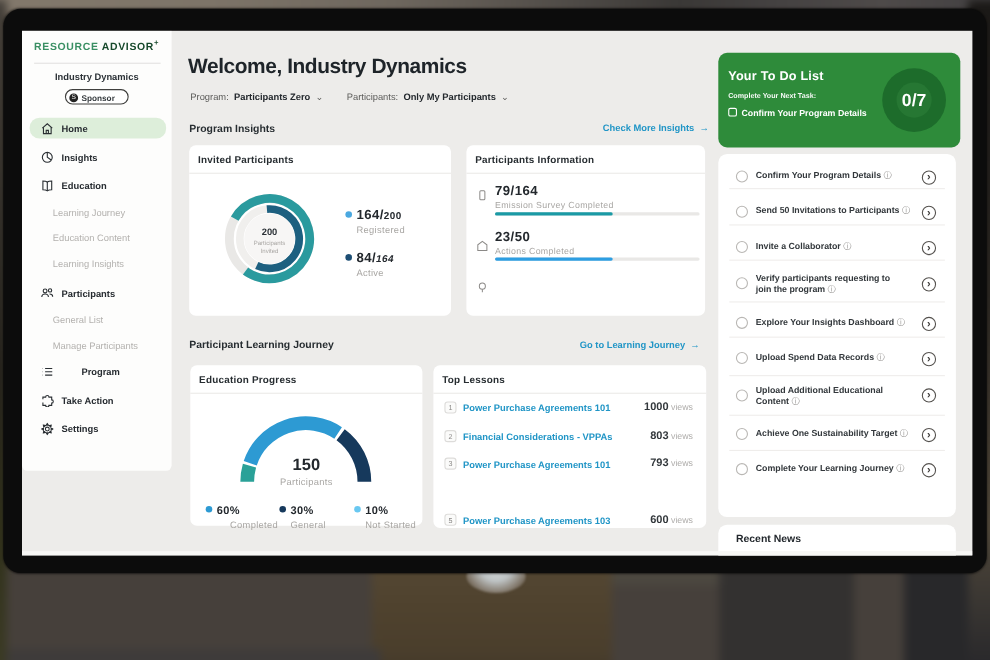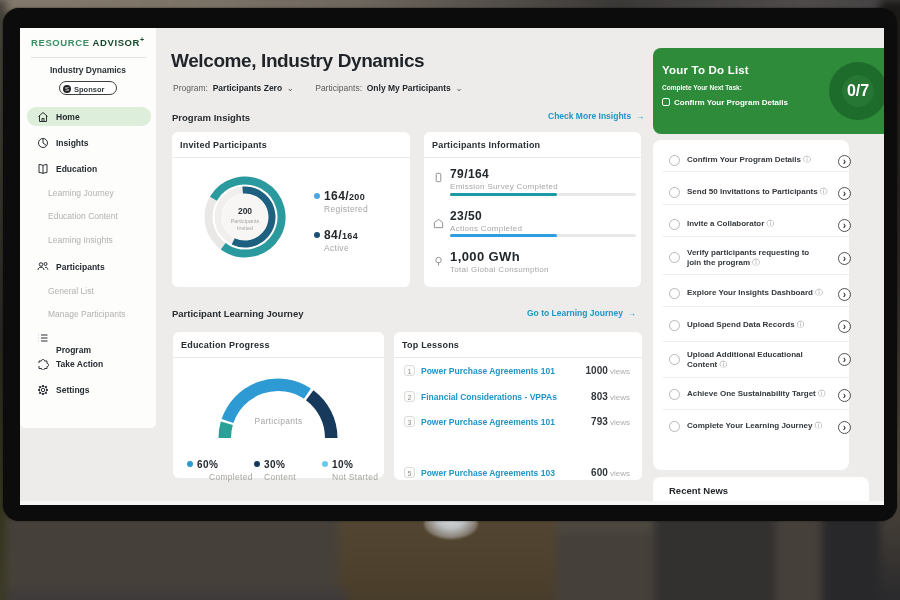--- a/index.html
+++ b/index.html
@@ -69,27 +69,27 @@
 .sublab { font-size:8px; color:#a8a6a3; white-space:nowrap; letter-spacing:.3px; }
 .pbar { position:absolute; left:26px; width:186px; height:3px; border-radius:2px; background:#e9e8e6; }
 .pfill { height:3px; border-radius:2px; }
 
 .tl-row { position:absolute; left:0; width:248px; height:24px; }
 .tl-num { position:absolute; left:10px; top:4px; width:11px; height:11px; border:1px solid #dddcda; border-radius:3px; font-size:6.5px; color:#8b8987; text-align:center; line-height:11px; background:#fbfbfa; }
 .tl-name { position:absolute; left:27px; top:5px; font-size:8.5px; font-weight:bold; color:#2095c6; }
 .tl-views { position:absolute; right:12px; top:4px; font-size:8px; color:#aeacaa; }
 .tl-views b { font-size:10px; color:#33383c; }
 
-#green { position:absolute; left:633px; top:20px; width:247px; height:86px; background:#2e8b3a; border-radius:8px; color:#fff; }
+#green { position:absolute; left:633px; top:20px; width:220px; height:86px; background:#2e8b3a; border-radius:8px; color:#fff; }
 #green .h { position:absolute; left:9px; top:16px; font-size:11.5px; font-weight:bold; letter-spacing:.2px; }
 #green .s { position:absolute; left:9px; top:36px; font-size:6.5px; font-weight:bold; opacity:.95; }
 #green .c { position:absolute; left:9px; top:50px; font-size:8px; font-weight:bold; }
 #green .d { position:absolute; left:9px; top:66px; font-size:8px; font-weight:bold; opacity:.95;margin-top:32px; }
 #ring { position:absolute; right:12px; top:13px; width:60px; height:60px; }
-#todo { position:absolute; left:633px; top:112px; width:196px; height:330px; background:#fff; border-radius:8px; }
+#todo { position:absolute; left:633px; top:112px; width:216px; height:330px; background:#fff; border-radius:8px; }
 .task { position:absolute; left:0; width:216px; }
 .task .cb { position:absolute; left:16px; width:11px; height:11px; border:1.5px solid #b9b7b4; border-radius:50%; background:#fff; }
 .task .txt { position:absolute; left:34px; font-size:8px; font-weight:bold; color:#33383c; line-height:10px; }
 .task .q { color:#8b8987; font-weight:normal; font-size:7.5px; }
 .task .go { position:absolute; left:185px; width:13px; height:13px; border:1.5px solid #55524f; border-radius:50%; color:#3c3a38; font-size:10px; text-align:center; line-height:11px; font-weight:bold; }
 .tdiv { position:absolute; left:10px; width:196px; height:1px; background:#efedeb; }
 #collapse { position:absolute; left:0; top:312px; width:216px; text-align:center; font-size:8.5px; }
 #news { position:absolute; left:633px; top:449px; width:216px; height:40px; background:#fff; border-radius:8px 8px 0 0; }
 #news .h { position:absolute; left:16px; top:8px; font-size:9.5px; font-weight:bold; color:#23282d; }
 </style></head>
@@ -152,21 +152,21 @@
         </svg>
       <div class="mi" style="top:84px;">Home</div>
       <div class="mi" style="top:110px;">Insights</div>
       <div class="mi" style="top:136px;">Education</div>
       <div class="ms" style="top:160px;">Learning Journey</div>
       <div class="ms" style="top:183px;">Education Content</div>
       <div class="ms" style="top:207px;">Learning Insights</div>
       <div class="mi" style="top:234px;">Participants</div>
       <div class="ms" style="top:258px;">General List</div>
       <div class="ms" style="top:281px;">Manage Participants</div>
-      <div class="mi" style="top:317px;">Program</div>
+      <div class="mi" style="top:305px;margin-left:18px;">Program</div>
       <div class="mi" style="top:331px;">Take Action</div>
       <div class="mi" style="top:357px;">Settings</div>
     </div>
 
     <div id="welcome">Welcome, Industry Dynamics</div>
     <div id="progrow">Program: &nbsp;<b>Participants Zero</b> &nbsp;⌄&nbsp;&nbsp;&nbsp;&nbsp;&nbsp;&nbsp;&nbsp;&nbsp; Participants: &nbsp;<b>Only My Participants</b> &nbsp;⌄</div>
     <div id="pi-head">Program Insights</div>
     <div id="cmi" class="teal">Check More Insights &nbsp;<span class="arrow">→</span></div>
 
     <div class="card" id="card1">
@@ -180,21 +180,21 @@
         <circle cx="48" cy="48" r="23" fill="#f7f6f5"></circle>
         <text x="48" y="45" text-anchor="middle" font-size="8.5" font-weight="bold" fill="#2b3136">200</text>
         <text x="48" y="54" text-anchor="middle" font-size="5.5" fill="#a8a6a3">Participants</text>
         <text x="48" y="61" text-anchor="middle" font-size="5.5" fill="#a8a6a3">Invited</text>
       </svg>
       <div class="abs" style="left:142px; top:54px;">
         <span class="leg-dot" style="background:#4aa8e0;"></span><span class="bignum" style="font-size:12px;">164/</span><span class="bignum" style="font-size:9px;">200</span>
         <div class="sublab" style="margin-left:10px; font-size:8.5px;">Registered</div>
       </div>
       <div class="abs" style="left:142px; top:93px;">
-        <span class="leg-dot" style="background:#1d4e74;"></span><span class="bignum" style="font-size:12px;">84/</span><span class="bignum" style="font-size:9px;">164</span>
+        <span class="leg-dot" style="background:#1d4e74;"></span><span class="bignum" style="font-size:12px;">84/</span><span class="bignum" style="font-size:9px;font-style:italic;">164</span>
         <div class="sublab" style="margin-left:10px; font-size:8.5px;">Active</div>
       </div>
     </div>
 
     <div class="card" id="card2">
       <div class="cardtitle ct">Participants Information</div>
       <div class="divider carddiv"></div>
       <svg class="info-icon" style="top:40px;" viewBox="0 0 24 24" fill="none" stroke="#8b8987" stroke-width="2">
           <rect x="7" y="3" width="10" height="18" rx="2"></rect>
         </svg>
@@ -206,39 +206,39 @@
           <path d="M12 3l9 7v11H3V10z"></path>
         </svg>
       <div class="abs" style="left:26px; top:74px;"><span class="bignum">23/50</span><div class="sublab">Actions Completed</div></div>
       <div class="pbar" style="top:102px;">
           <div class="pfill" style="width:57.5%; background:#2d9ee2;"></div>
         </div>
       <svg class="info-icon" style="top:124px;" viewBox="0 0 24 24" fill="none" stroke="#8b8987" stroke-width="2">
           <circle cx="12" cy="9" r="6"></circle>
           <path d="M12 15v6"></path>
         </svg>
-      <div class="abs" style="left:26px; top:115px;"><span class="bignum" style="font-size:13px;">1,000 GWh</span><div class="sublab">Total Global Consumption</div></div>
     </div>
 
     <div id="plj-head">Participant Learning Journey</div>
     <div id="gtlj" class="teal">Go to Learning Journey &nbsp;<span class="arrow">→</span></div>
 
     <div class="card" id="card3">
       <div class="cardtitle ct">Education Progress</div>
       <div class="divider carddiv"></div>
       <svg width="211" height="146" style="position:absolute;left:0;top:0;" viewBox="0 0 211 146">
         <path d="M 51.75 106 A 53.25 53.25 0 0 1 53.81 91.32" fill="none" stroke="#2aa198" stroke-width="12.5"></path>
         <path d="M 54.50 89.10 A 53.25 53.25 0 0 1 134.39 61.60" fill="none" stroke="#2d9ad3" stroke-width="12.5"></path>
         <path d="M 136.67 63.19 A 53.25 53.25 0 0 1 158.25 106" fill="none" stroke="#16395c" stroke-width="12.5"></path>
       </svg>
       <div class="abs" style="left:0; top:82px; width:211px; text-align:center;">
+        <div style="font-size:15px; font-weight:bold; color:#23282d;">150</div>
         <div class="sublab" style="font-size:8.5px; margin-top:2px;">Participants</div>
       </div>
       <div class="abs" style="left:14px; top:122px;"><span class="leg-dot" style="background:#2d9ad3;"></span><span class="bignum" style="font-size:10px;">60%</span><div class="sublab" style="margin-left:22px; font-size:8.5px;">Completed</div></div>
-      <div class="abs" style="left:81px; top:122px;"><span class="leg-dot" style="background:#16395c;"></span><span class="bignum" style="font-size:10px;">30%</span><div class="sublab" style="margin-left:10px; font-size:8.5px;">Content</div></div>
+      <div class="abs" style="left:81px; top:122px;"><span class="leg-dot" style="background:#16395c;"></span><span class="bignum" style="font-size:10px;">30%</span><div class="sublab" style="margin-left:10px; font-size:8.5px;">General</div></div>
       <div class="abs" style="left:149px; top:122px;"><span class="leg-dot" style="background:#69c8f1;"></span><span class="bignum" style="font-size:10px;">10%</span><div class="sublab" style="margin-left:10px; font-size:8.5px;">Not Started</div></div>
     </div>
 
     <div class="card" id="card4">
       <div class="cardtitle ct">Top Lessons</div>
       <div class="divider carddiv"></div>
       <div class="tl-row" style="top:29px;">
           <div class="tl-num">1</div>
           <div class="tl-name">Power Purchase Agreements 101</div>
           <div class="tl-views"><b>1000</b> views</div>

